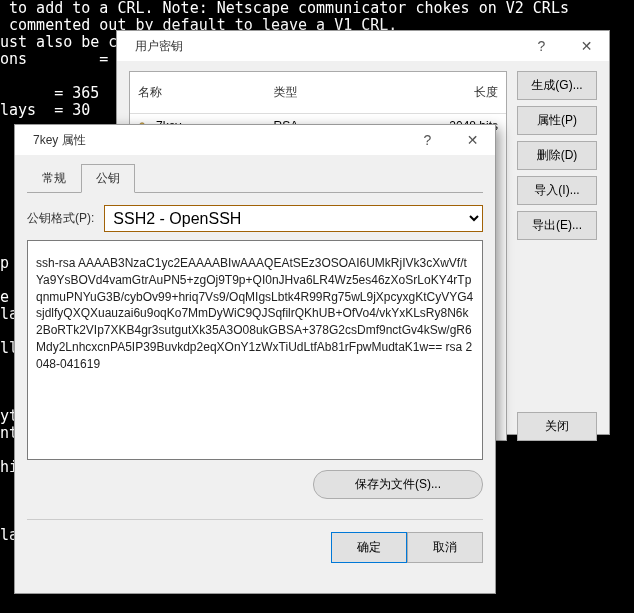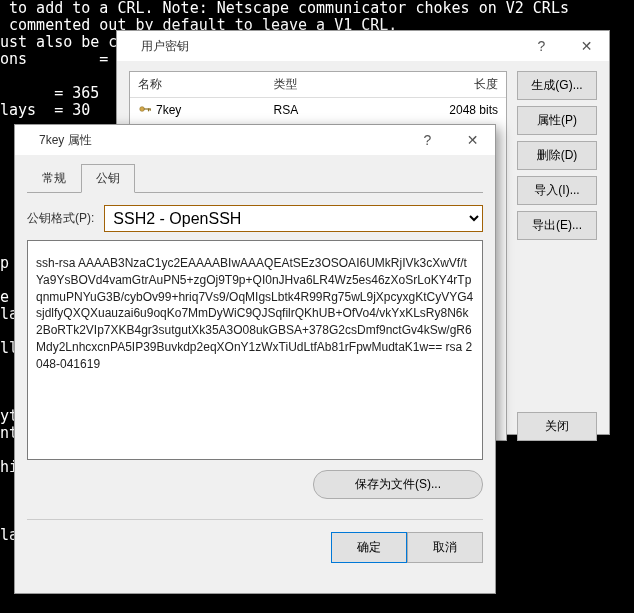--- a/index.html
+++ b/index.html
@@ -25,38 +25,38 @@
     position: absolute;
     background: #f0f0f0;
     color: #000;
     border: 1px solid #999;
     box-shadow: 4px 4px 12px rgba(0,0,0,0.4);
   }
   .titlebar {
     height: 30px;
     display: flex;
     align-items: center;
-    padding-left: 24px;
+    padding-left: 18px;
     font-size: 12px;
     color: #333;
     background: #fff;
   }
   .titlebar .spacer { flex: 1; }
   .titlebar .winbtn {
     width: 45px; height: 30px;
     display: flex; align-items: center; justify-content: center;
     font-size: 14px; color: #555;
   }
 
   
   .d-back { left: 116px; top: 30px; width: 494px; height: 405px; }
   .d-back .body { padding: 10px 12px; display: flex; gap: 10px; }
   .d-back .tablewrap { flex: 1; border: 1px solid #aaa; background: #fff; }
   .d-back table { width: 100%; border-collapse: collapse; font-size: 12px; }
-  .d-back th { text-align: left; font-weight: normal; color: #333; padding: 4px 8px; background: #fff; border-bottom: 1px solid #ddd; }
+  .d-back th { text-align: left; font-weight: normal; color: #333; padding: 12px 8px; background: #fff; border-bottom: 1px solid #ddd; }
   .d-back td { padding: 4px 8px; }
   .rcol { width: 80px; display: flex; flex-direction: column; gap: 6px; }
   .btn {
     border: 1px solid #adadad;
     background: #e1e1e1;
     font-size: 12px;
     padding: 5px 8px;
     text-align: center;
     cursor: default;
   }

